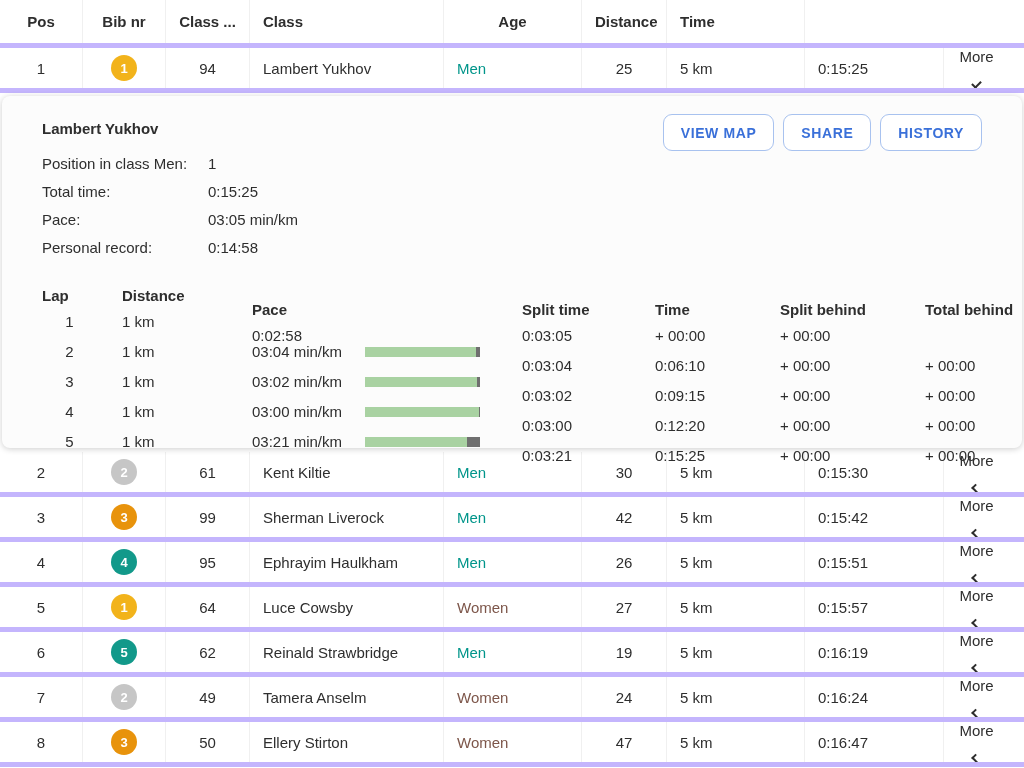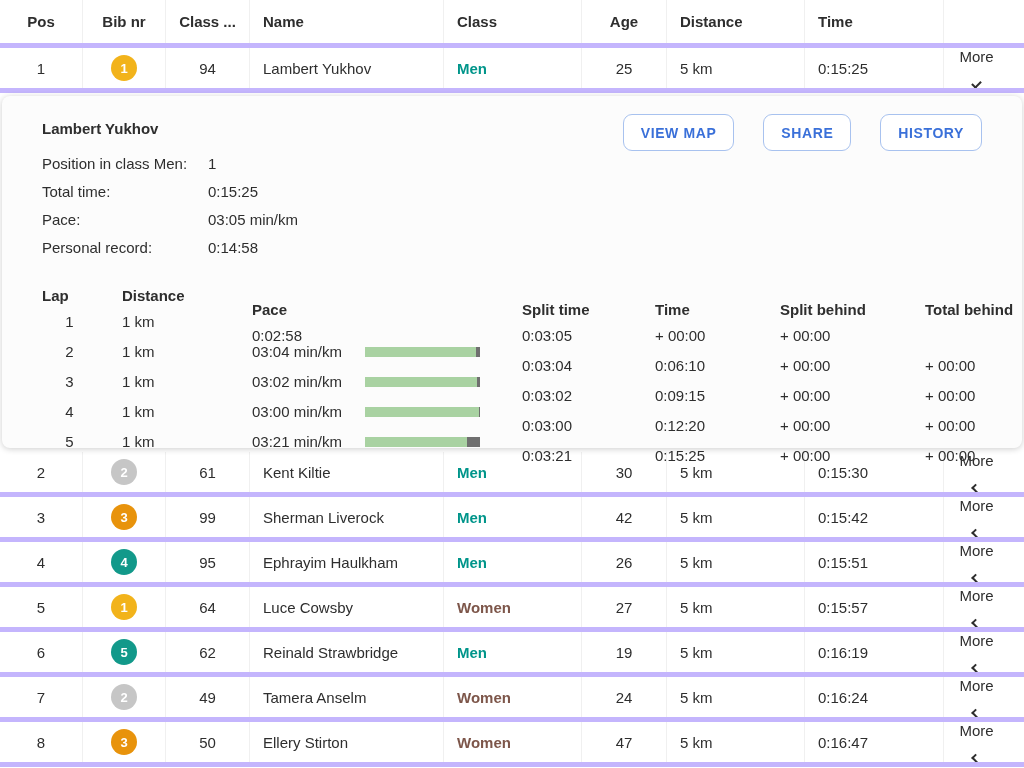--- a/index.html
+++ b/index.html
@@ -22,21 +22,21 @@
   .trow > div {
     display: flex; align-items: center;
     border-right: 1px solid #f0f0f0;
     overflow: hidden; white-space: nowrap;
   }
   .trow > div:last-child { border-right: none; }
   .c { justify-content: center; }
   .l { padding-left: 13px; }
   .more-cell { justify-content: center; padding-right: 15px; gap: 17px; flex-direction: column; }
   .more-label { cursor: pointer; }
-  .cls { font-weight: bold; }
+  .cls { font-weight: normal; }
   .badge {
     width: 26px; height: 26px; border-radius: 50%;
     color: #fff; font-weight: bold; font-size: 13px;
     display: flex; align-items: center; justify-content: center;
   }
   .chev {
     width: 9px; height: 9px; display: inline-block; cursor: pointer;
     border-left: 2px solid #2e2e2e; border-bottom: 2px solid #2e2e2e;
   }
   .chev.down { transform: rotate(-45deg) translate(1px,-1px); }
@@ -54,21 +54,21 @@
   .fields {
     margin: 12px 0 0 40px;
     display: grid; grid-template-columns: 166px auto;
     grid-auto-rows: 28px; align-items: center;
   }
   .btns { position: absolute; top: 18px; right: 40px; display: flex; gap: 9px; }
   .btn {
     background: #fff; border: 1.5px solid #a8c2ef; border-radius: 9px;
     color: #3a70d9; font-weight: bold; font-size: 14px; letter-spacing: 0.6px;
     height: 37px; padding: 0 17px; display: flex; align-items: center;
-    font-family: inherit; cursor: pointer; margin-left: 20px;
+    font-family: inherit; cursor: pointer;
   }
   .laps { margin-top: 12px; }
   .laprow {
     display: grid;
     grid-template-columns: 55px 135px 270px 133px 125px 145px auto;
     padding-left: 40px; height: 30px; align-items: center;
   }
   .laprow.lhead { font-weight: bold; height: 26px; }
   .lap-no { justify-self: center; }
   .lhead .lap-no { justify-self: start; padding-left: 0; }
@@ -82,21 +82,20 @@
   .bar-fill { display: block; height: 100%; background: #a9d2a2; }
   .pad20 { padding-left: 20px; margin-top: 28px; }
 </style>
 </head>
 <body>
 
 <div class="trow head">
   <div class="c">Pos</div>
   <div class="c">Bib nr</div>
   <div class="c">Class ...</div>
-  <div class="l">Name</div>
   <div class="l">Class</div>
   <div class="c">Age</div>
   <div class="l">Distance</div>
   <div class="l">Time</div>
   <div></div>
 </div>
 
 <div class="trow data">
   <div class="c">1</div>
   <div class="c">

